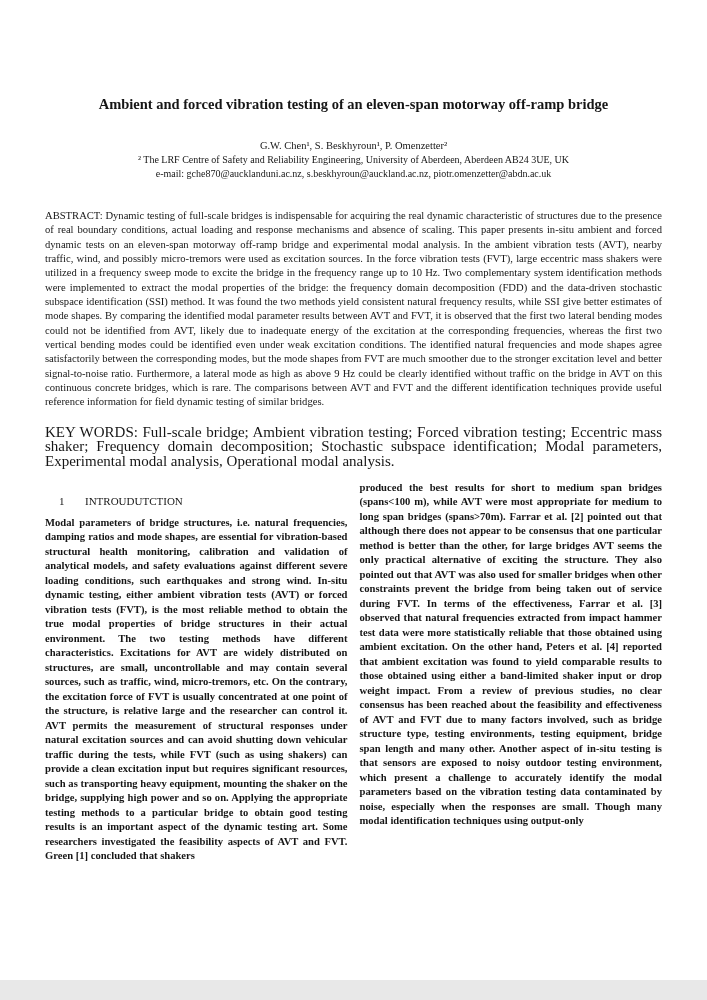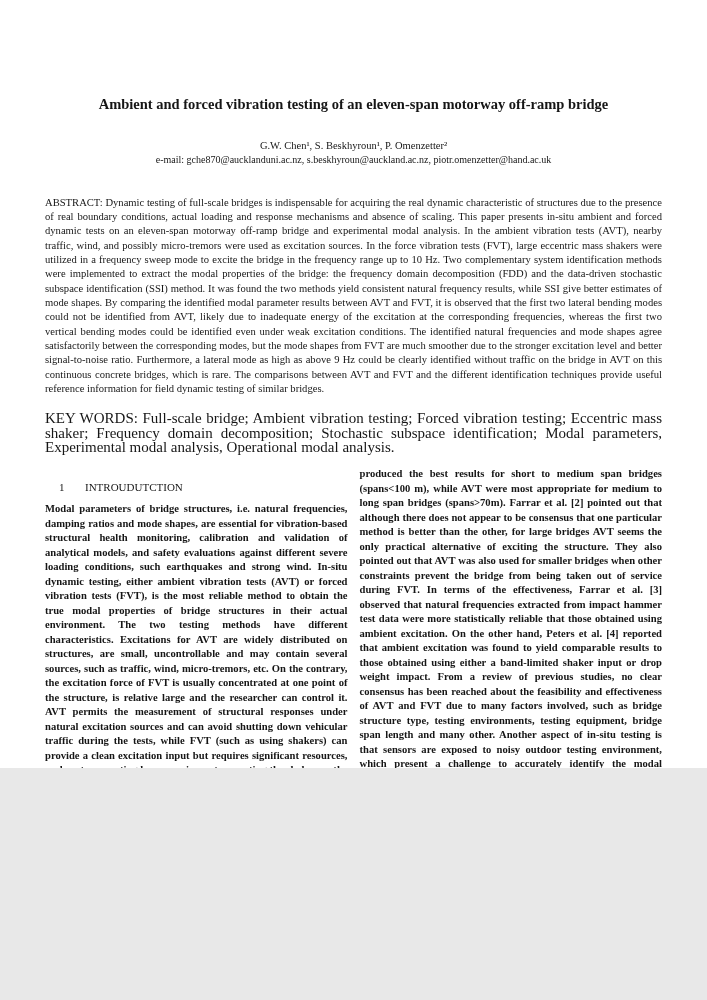--- a/index.html
+++ b/index.html
@@ -3,21 +3,21 @@
 <meta charset="utf-8">
 <style>
   html, body {
     margin: 0;
     padding: 0;
     background: #e8e8e8;
   }
   .page {
     position: relative;
     width: 707px;
-    height: 768px;
+    height: 980px;
     margin: 0 auto;
     background: #ffffff;
     color: #161616;
     font-family: "Liberation Serif", "DejaVu Serif", serif;
     box-sizing: border-box;
     padding: 0 45px;
     overflow: hidden;
   }
   .header {
     padding-top: 95px;
@@ -81,21 +81,22 @@
 </style>
 </head>
 <body>
 
 <div class="page">
 
   <div class="header">
     <h1 class="title">Ambient and forced vibration testing of an eleven-span motorway off-ramp bridge</h1>
     <div class="authors">G.W. Chen¹, S. Beskhyroun¹, P. Omenzetter²</div>
     <div class="affiliations">
-      <div class="affil">e-mail: gche870@aucklanduni.ac.nz, s.beskhyroun@auckland.ac.nz, piotr.omenzetter@hand.ac.uk</div>
+      <div class="affil">² The LRF Centre of Safety and Reliability Engineering, University of Aberdeen, Aberdeen AB24 3UE, UK</div>
+      <div class="affil">e-mail: gche870@aucklanduni.ac.nz, s.beskhyroun@auckland.ac.nz, piotr.omenzetter@abdn.ac.uk</div>
     </div>
   </div>
 
   <p class="abstract">ABSTRACT: Dynamic testing of full-scale bridges is indispensable for acquiring the real dynamic characteristic of structures due to the presence of real boundary conditions, actual loading and response mechanisms and absence of scaling. This paper presents in-situ ambient and forced dynamic tests on an eleven-span motorway off-ramp bridge and experimental modal analysis. In the ambient vibration tests (AVT), nearby traffic, wind, and possibly micro-tremors were used as excitation sources. In the force vibration tests (FVT), large eccentric mass shakers were utilized in a frequency sweep mode to excite the bridge in the frequency range up to 10 Hz. Two complementary system identification methods were implemented to extract the modal properties of the bridge: the frequency domain decomposition (FDD) and the data-driven stochastic subspace identification (SSI) method.  It was found the two methods yield consistent natural frequency results, while SSI give better estimates of mode shapes. By comparing the identified modal parameter results between AVT and FVT, it is observed that the first two lateral bending modes could not be identified from AVT, likely due to inadequate energy of the excitation at the corresponding frequencies, whereas the first two vertical bending modes could be identified even under weak excitation conditions. The identified natural frequencies and mode shapes agree satisfactorily between the corresponding modes, but the mode shapes from FVT are much smoother due to the stronger excitation level and better signal-to-noise ratio. Furthermore, a lateral mode as high as above 9 Hz could be clearly identified without traffic on the bridge in AVT on this continuous concrete bridges, which is rare. The comparisons between AVT and FVT and the different identification techniques provide useful reference information for field dynamic testing of similar bridges.</p>
 
   <p class="keywords">KEY WORDS: Full-scale bridge; Ambient vibration testing; Forced vibration testing; Eccentric mass shaker; Frequency domain decomposition; Stochastic subspace identification; Modal parameters, Experimental modal analysis, Operational modal analysis.</p>
 
   <div class="columns">
     <div class="col">
       <div class="section-heading">

